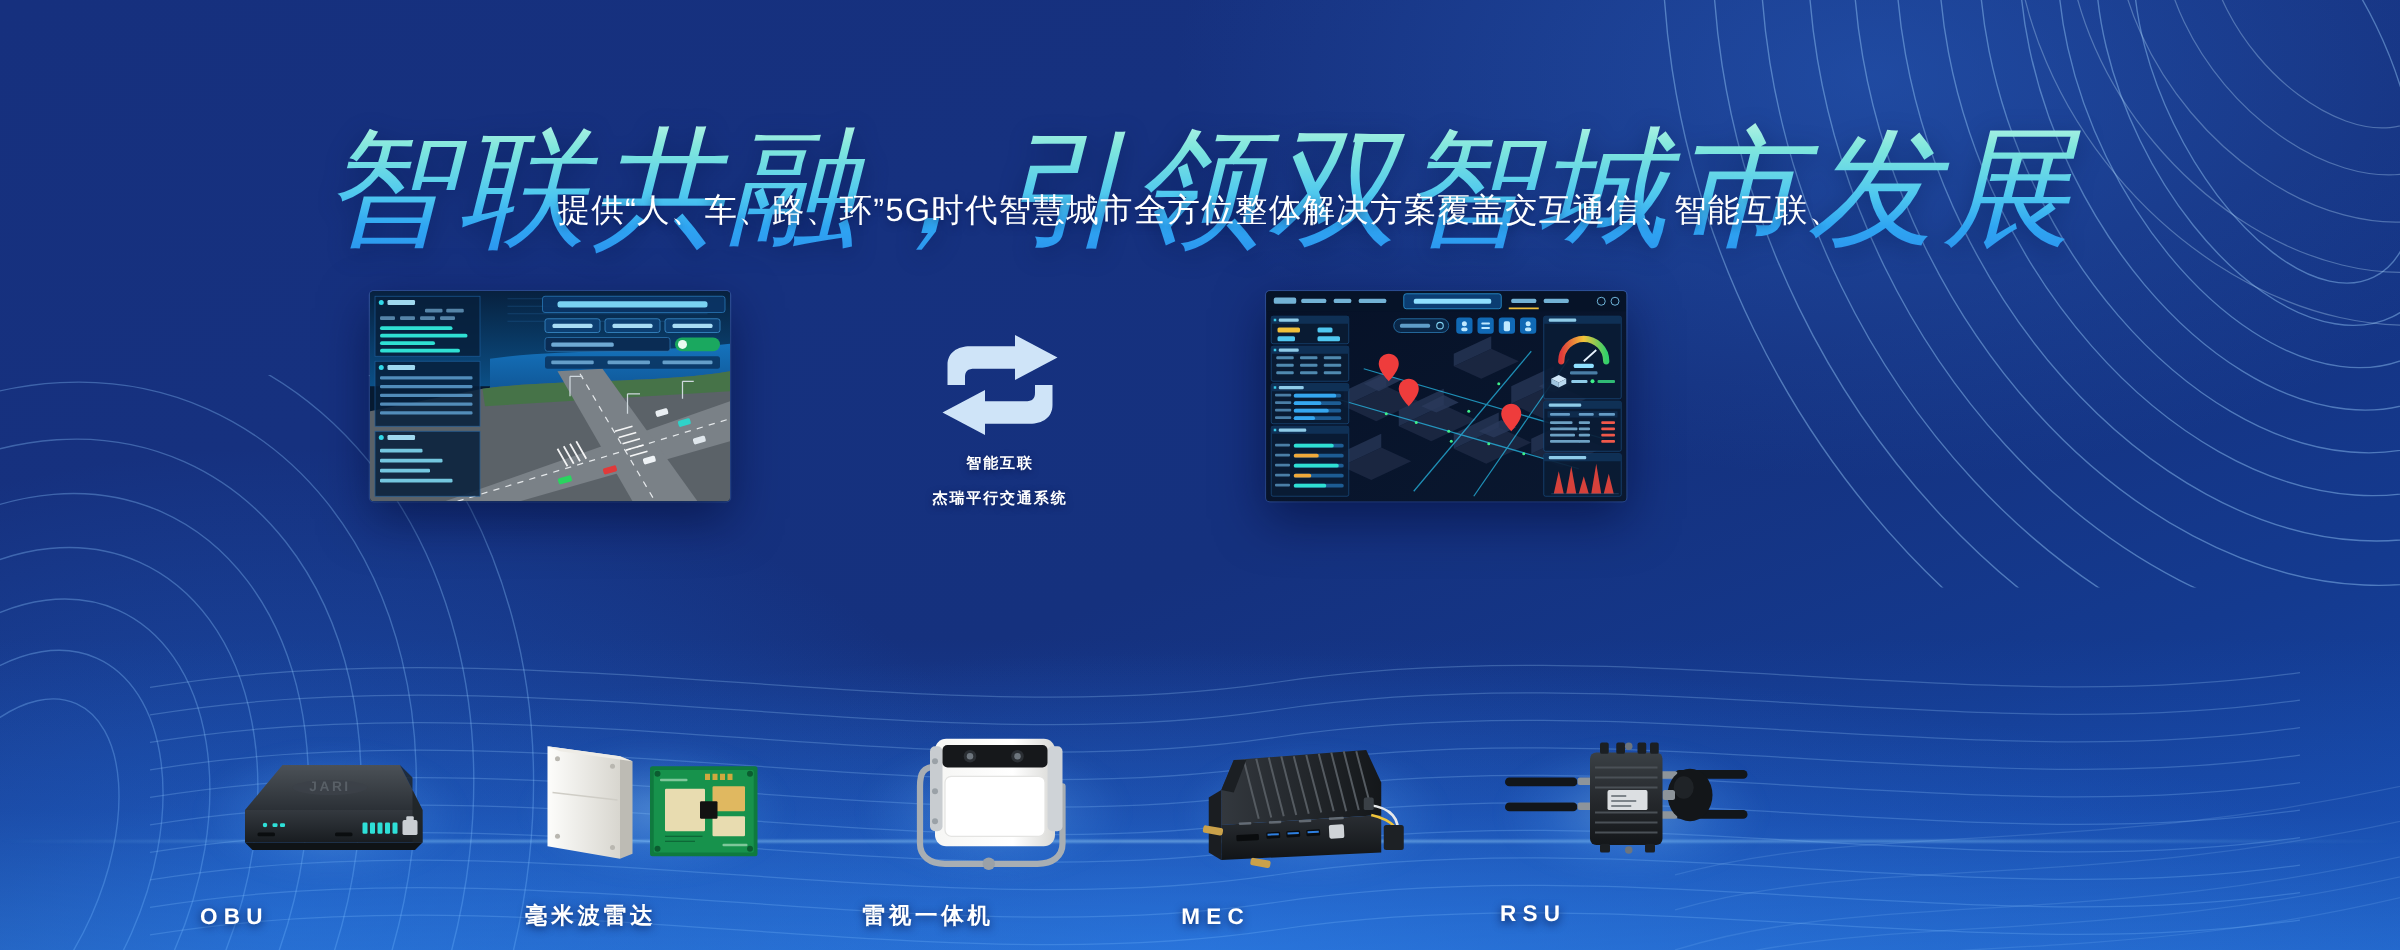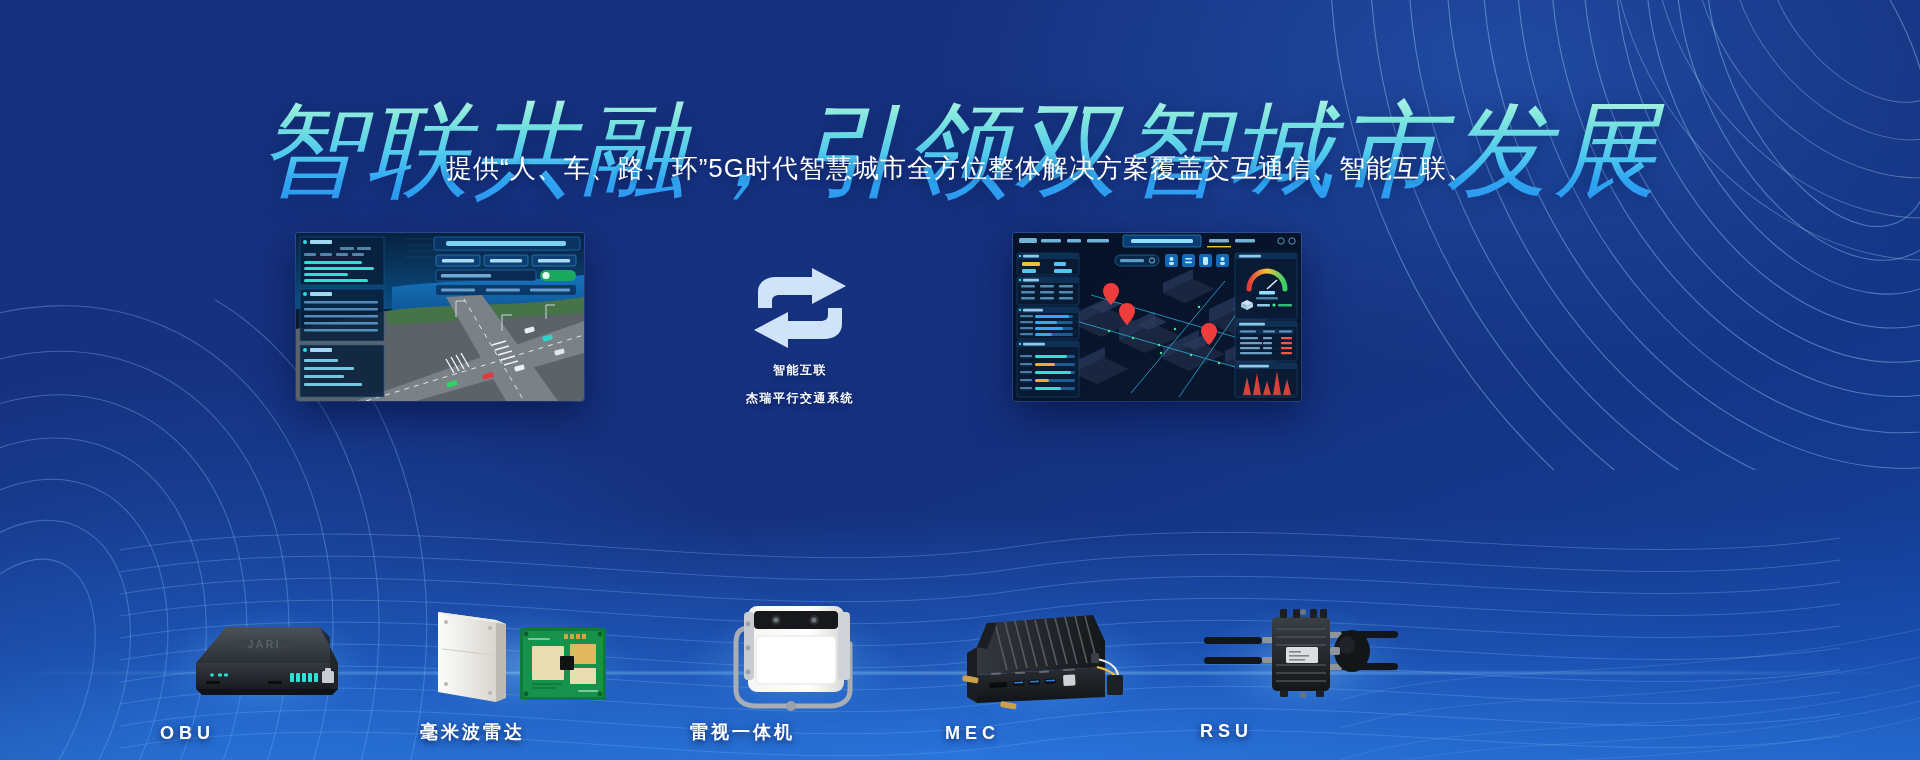--- a/index.html
+++ b/index.html
@@ -58,21 +58,21 @@
   #center{position:absolute;left:660px;top:268px;width:280px;text-align:center;}
   #ex-icon{width:100px;height:80px;margin:0 auto;display:block;}
   #center-text{margin-top:8px;color:#fff;font-size:12px;line-height:28px;
       font-weight:bold;letter-spacing:1.5px;text-shadow:0 2px 6px rgba(0,15,60,.6);}
   #center-text span{display:block;}
 
   
   #products{position:absolute;left:0;right:0;bottom:16px;height:190px;}
   .prod{position:absolute;text-align:left;}
   .prod .art{position:relative;height:120px;}
-  .prod .pname{margin-top:6px;color:#ffffff;font-weight:bold;letter-spacing:5px;
+  .prod .pname{margin-top:21px;color:#ffffff;font-weight:bold;letter-spacing:5px;
       font-size:18px;text-shadow:0 2px 7px rgba(0,15,60,.75);white-space:nowrap;}
   .prod .pname.cn{letter-spacing:3px;}
   .glow{position:absolute;left:50%;top:58%;transform:translate(-50%,-50%);
       width:210px;height:110px;border-radius:50%;
       background:radial-gradient(ellipse at center, rgba(140,205,255,.40) 0%, rgba(90,170,255,.14) 45%, rgba(60,140,240,0) 72%);
       filter:blur(6px);}
 
   #p1{left:160px;bottom:0;width:210px;}
   #p2{left:420px;bottom:0;width:210px;}
   #p3{left:690px;bottom:0;width:210px;}

